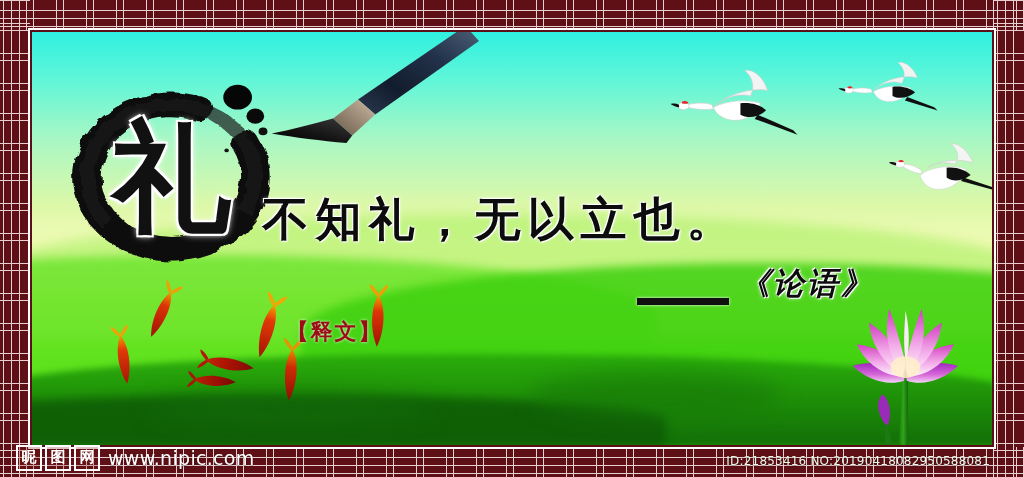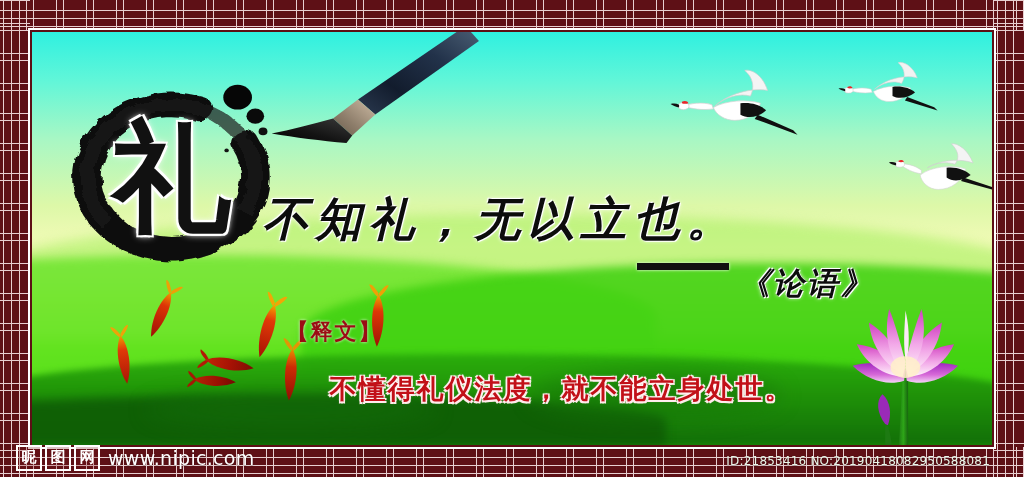--- a/index.html
+++ b/index.html
@@ -149,39 +149,38 @@
   .lotus{position:absolute;left:82%;top:66%;width:18%;height:36%;}
   .lotus svg{width:100%;height:100%;overflow:visible;}
 
   
   .quote{
     position:absolute;
     left:24%;top:38%;
     width:56%;
     font-family:"DejaVu Serif","Liberation Serif",serif;
     font-weight:700;
-    font-style:italic;
     font-size:46px;
     color:#0c0c0c;
     letter-spacing:7px;
     white-space:nowrap;
     text-shadow:0 0 4px #fff,1px 1px 0 #fff,-1px -1px 0 #fff;
   }
   .attribution{
     position:absolute;
     left:63%;top:56%;
     font-family:"DejaVu Serif","Liberation Serif",serif;
     font-weight:700;
     font-style:italic;
     font-size:31px;
     color:#0c0c0c;
     letter-spacing:3px;
     white-space:nowrap;
     text-shadow:0 0 4px #fff,1px 1px 0 #fff,-1px -1px 0 #fff;
-    display:flex;align-items:flex-start;gap:10px;
+    display:flex;align-items:flex-end;gap:10px;
   }
   .dash{
     display:inline-block;
     width:92px;height:7px;
     background:#101010;
     box-shadow:0 0 3px #fff;
   }
   .shiwen-label{
     position:absolute;
     left:26.5%;top:69%;
@@ -481,21 +480,20 @@
     </div>
 
     <div class="quote">不知礼，无以立也。</div>
 
     <div class="attribution">
       <span class="dash"></span>
       <span>《论语》</span>
     </div>
 
     <div class="shiwen-label">【释文】</div>
-    <div class="explanation">不懂得礼仪法度，就不能立身处世。</div>
   </div>
 
   <div class="border-frame" style="clip-path:polygon(0 0,1024px 0,1024px 477px,0 477px,0 0,30px 30px,30px 447px,994px 447px,994px 30px,30px 30px);">
     <div class="meander top"></div>
     <div class="meander bottom"></div>
     <div class="meander left"></div>
     <div class="meander right"></div>
   </div>
   <div class="frame-hole"></div>
 

